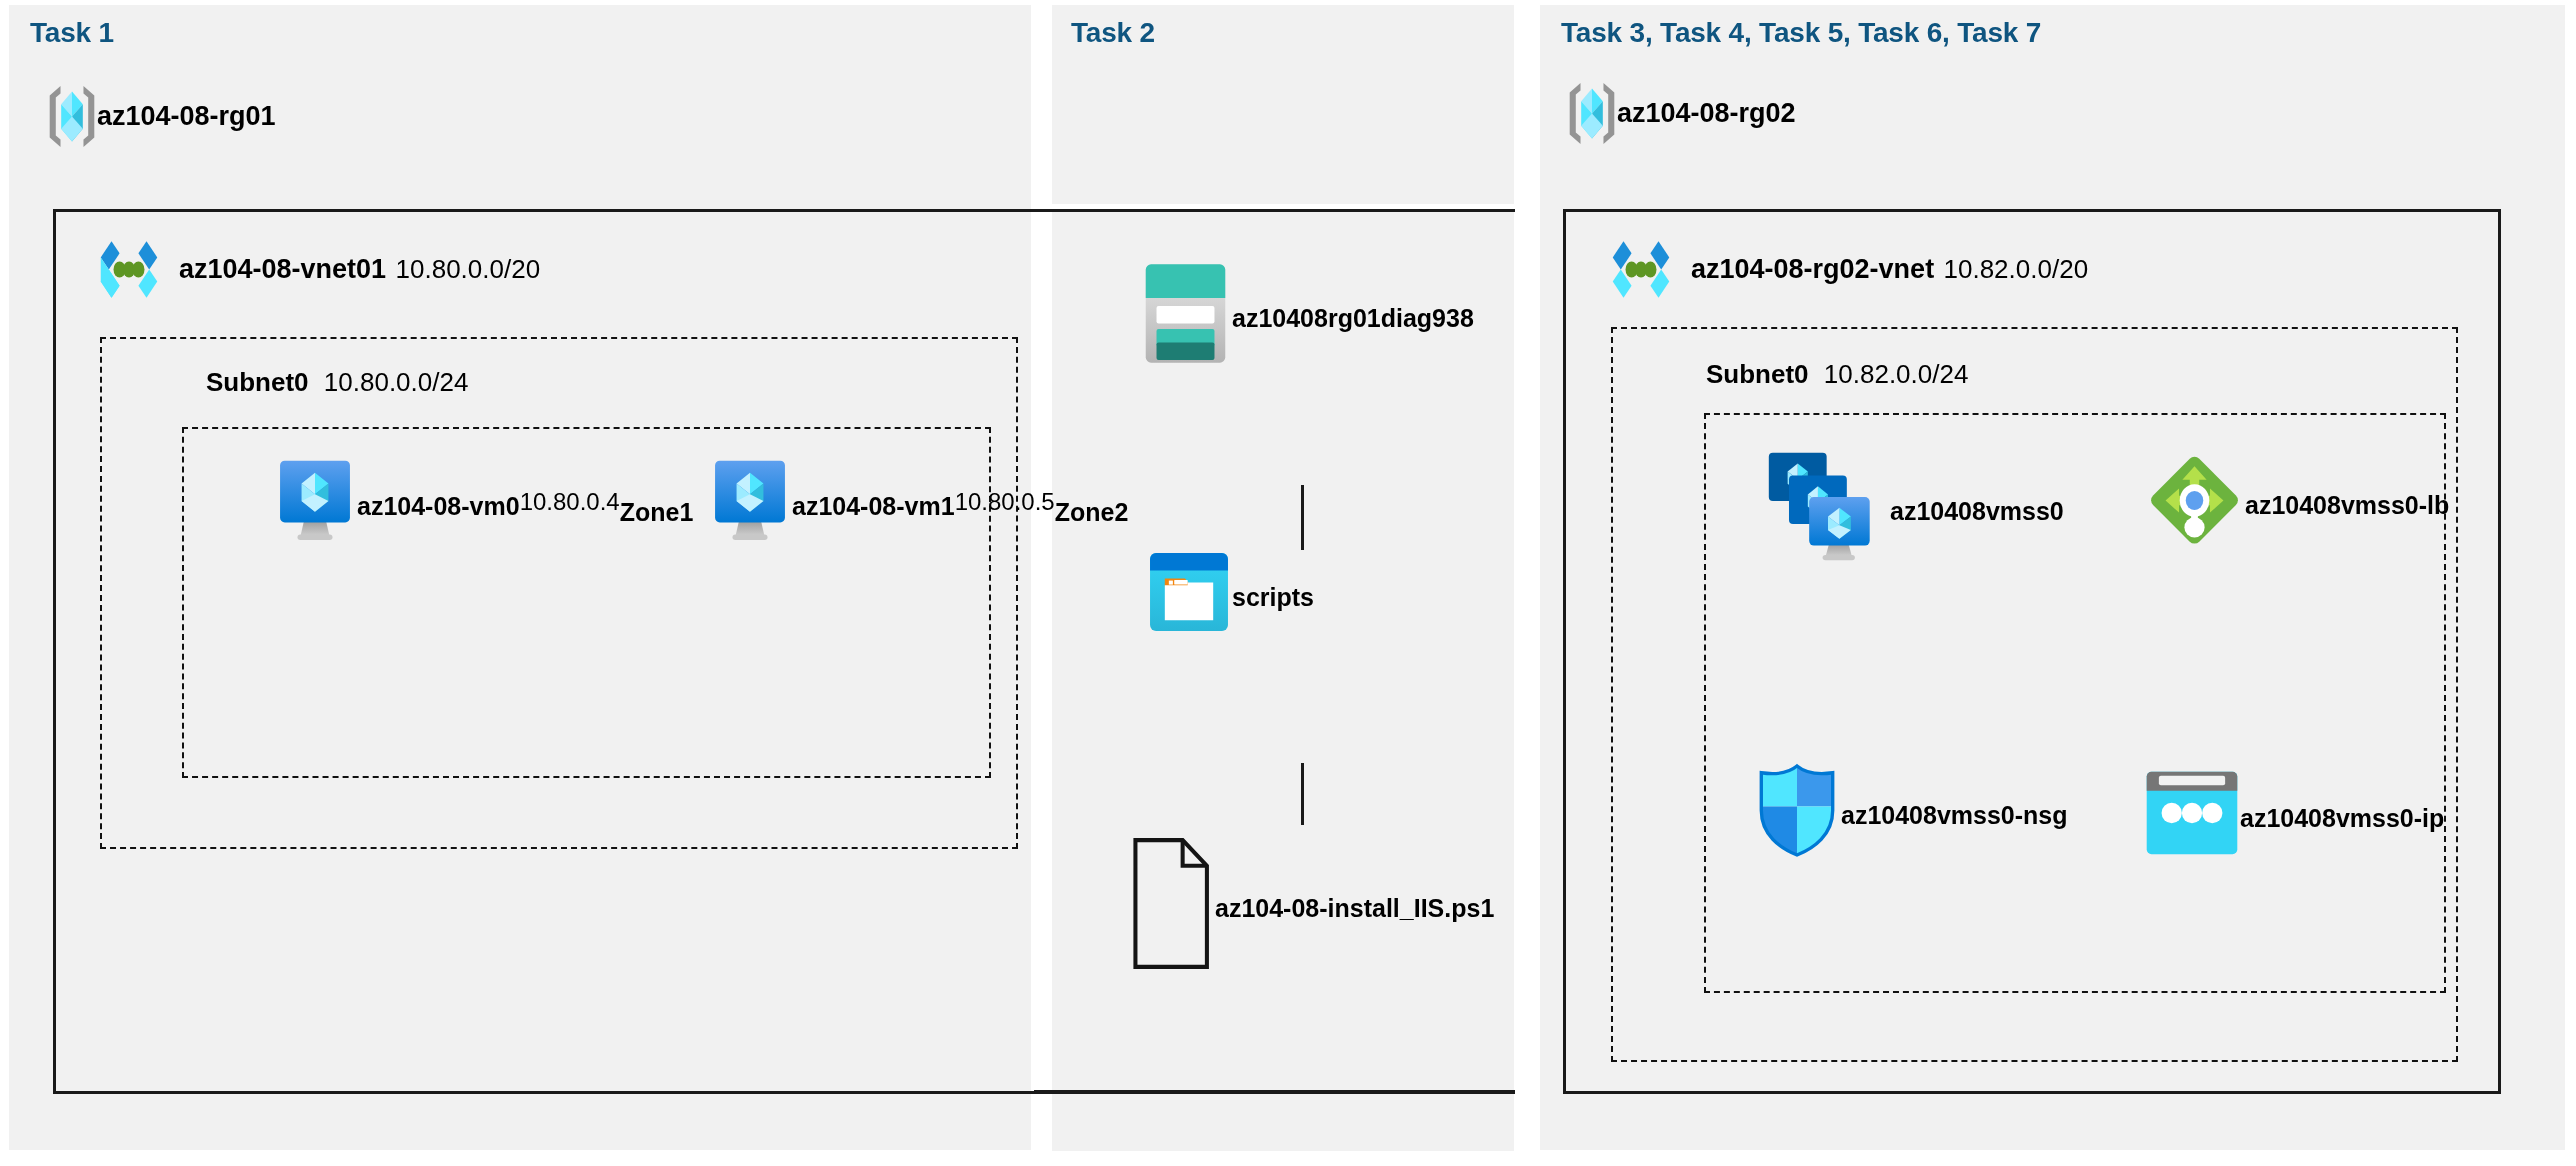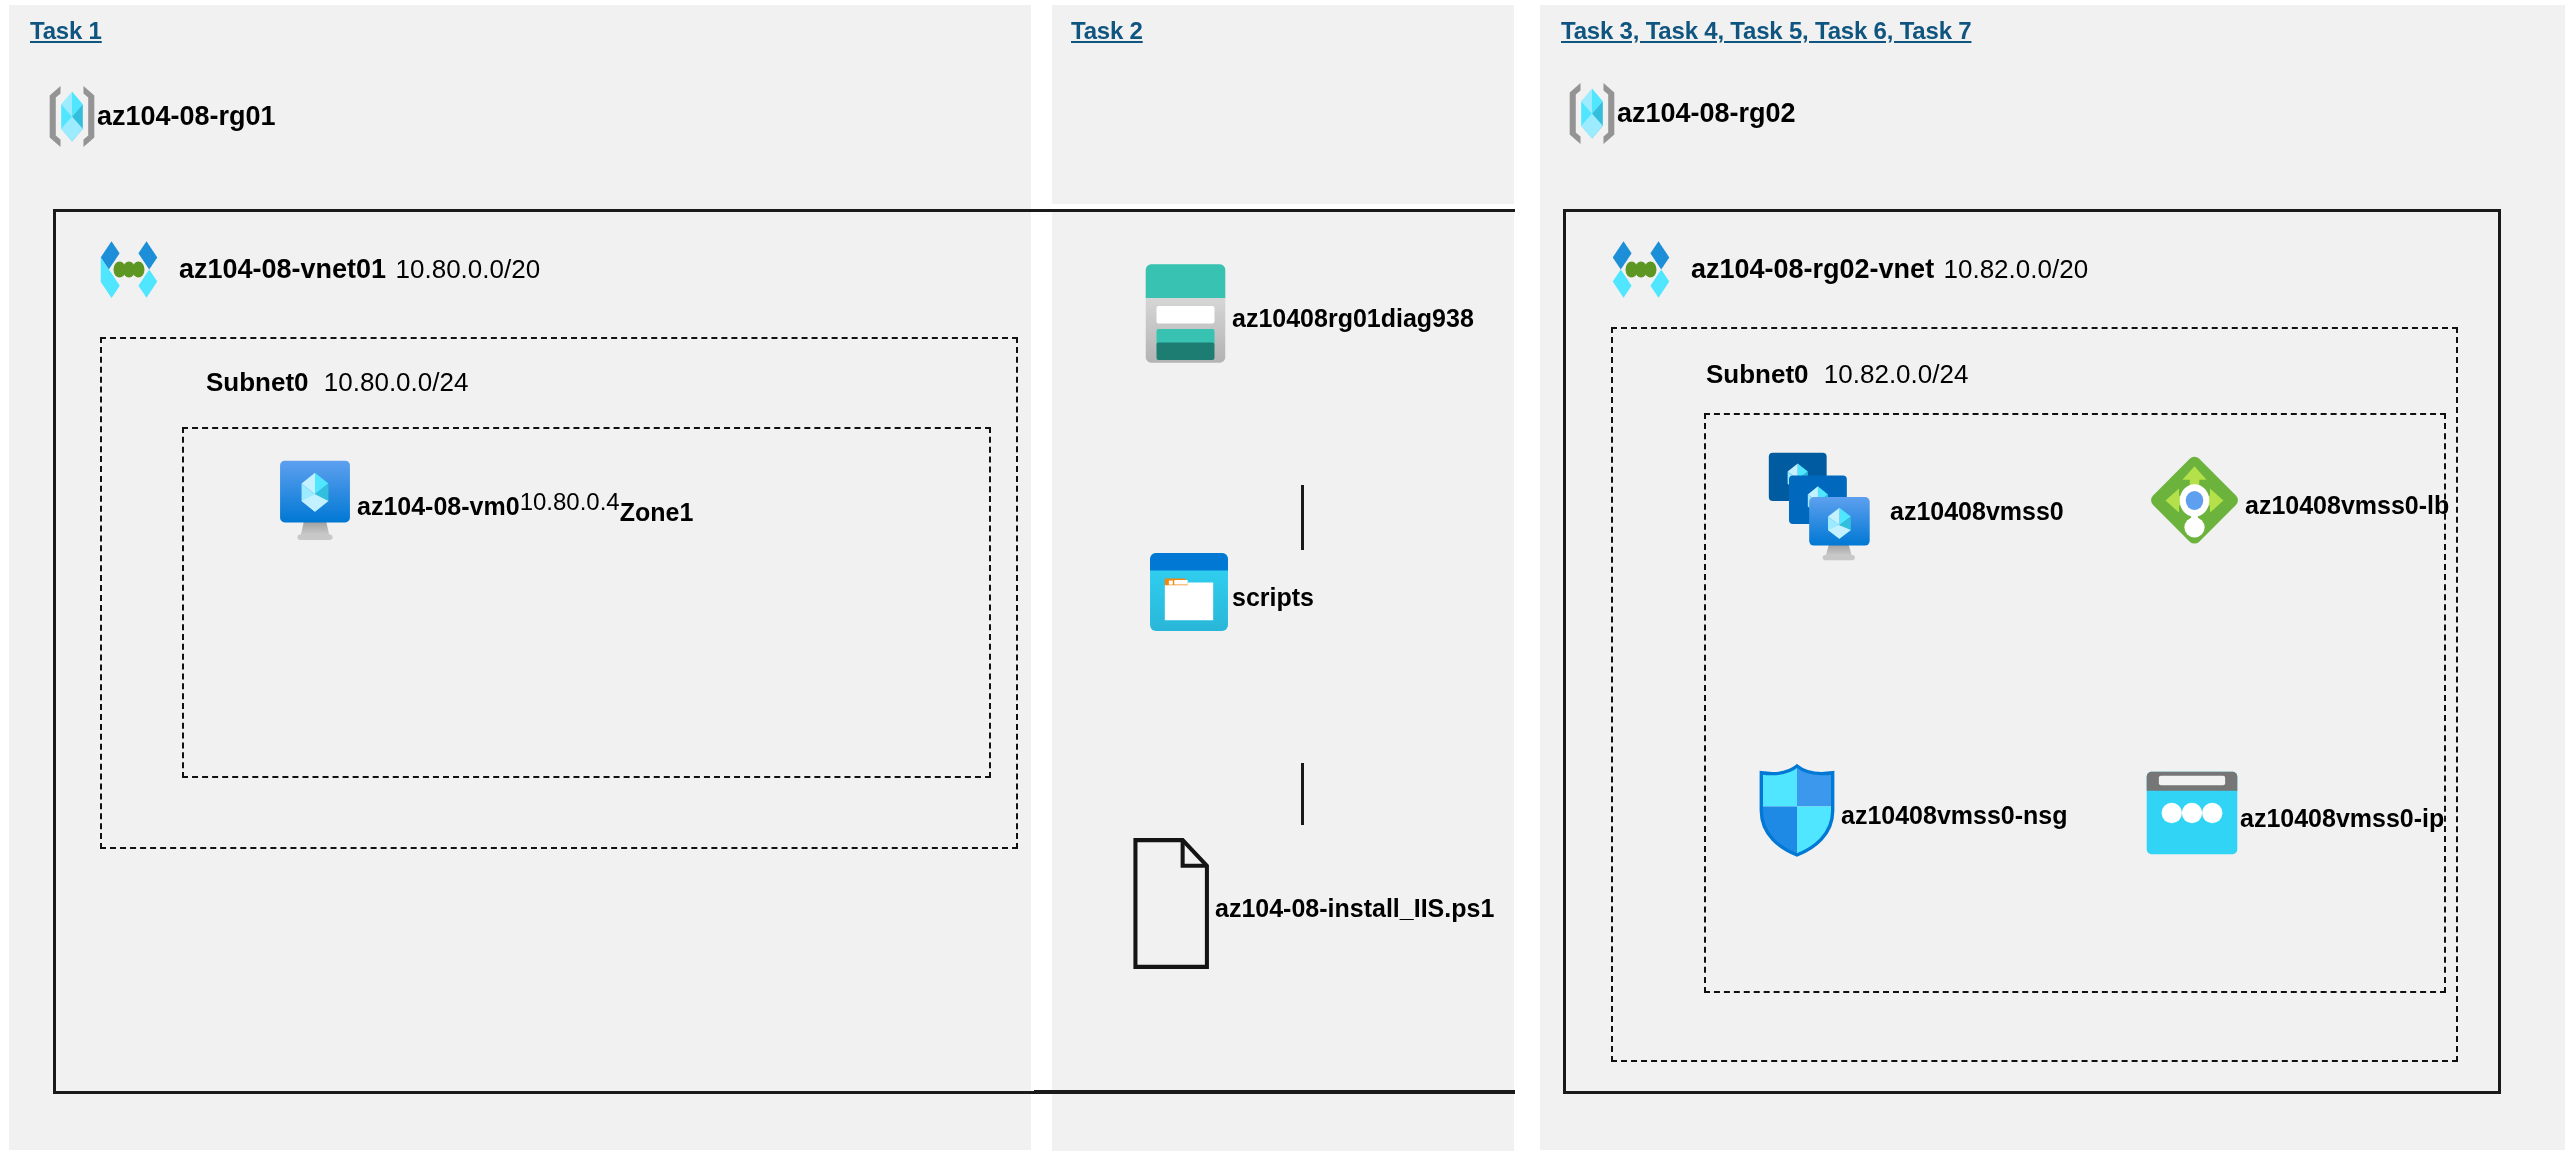--- a/index.html
+++ b/index.html
@@ -23,24 +23,23 @@
     background: #f1f1f1;
   }
   #panel-task1  { left: 9.4px;   top: 5.4px;  width: 1022px; height: 1145px; }
   #panel-task2  { left: 1052px; top: 5.4px;  width: 462px;  height: 1145px; }
   #panel-task37 { left: 1540px; top: 5.4px;  width: 1025px; height: 1145px; }
 
   .task-label {
     position: absolute;
     color: #0f5580;
     font-weight: bold;
-    font-size: 24px;
+    font-size: 28px;
     letter-spacing: -0.2px;
     white-space: nowrap;
-    text-decoration: underline;
   }
   #task1-label  { left: 30px;   top: 17px; }
   #task2-label  { left: 1071px; top: 17px; }
   #task37-label { left: 1561px; top: 17px; }
 
   
   .rg-row {
     position: absolute;
     display: flex;
     align-items: center;
@@ -247,20 +246,37 @@
         <polygon points="62,54 82,38 82,64 62,80" fill="#32bedd"></polygon>
         <polygon points="62,54 42,38 42,64 62,80" fill="#9cebff"></polygon>
         <polygon points="62,54 82,64 62,80 42,64" fill="#c3f1ff"></polygon>
       </svg>
     </span>
     <span class="node-name">az104-08-vm0</span>
     <span class="node-sub">10.80.0.4</span>
     <span class="node-zone">Zone1</span>
   </div>
 
+  <div class="node" id="node-vm1">
+    <span>
+      <svg width="84" height="86" viewBox="0 0 124 128">
+        <path d="M46 92 L78 92 L84 118 L40 118 Z" fill="url(#vmStand)"></path>
+        <rect x="36" y="114" width="52" height="8" rx="4" fill="#c8c8c8"></rect>
+        <rect x="10" y="4" width="104" height="92" rx="7" fill="url(#vmScreen)"></rect>
+        <polygon points="62,22 82,38 62,54" fill="#50e6ff"></polygon>
+        <polygon points="62,22 42,38 62,54" fill="#c3f1ff"></polygon>
+        <polygon points="62,54 82,38 82,64 62,80" fill="#32bedd"></polygon>
+        <polygon points="62,54 42,38 42,64 62,80" fill="#9cebff"></polygon>
+        <polygon points="62,54 82,64 62,80 42,64" fill="#c3f1ff"></polygon>
+      </svg>
+    </span>
+    <span class="node-name">az104-08-vm1</span>
+    <span class="node-sub">10.80.0.5</span>
+    <span class="node-zone">Zone2</span>
+  </div>
 
   <div class="panel" id="panel-task2" style="height:199px; top:5.4px;"></div>
   <div class="panel" style="left:1052px; top:1094px; width:462px; height:57px;"></div>
   <div class="task-label" id="task2-label">Task 2</div>
 
   <div class="node" id="node-stg">
     <span>
       <svg width="93" height="107" viewBox="0 0 138 158">
         <defs>
           <linearGradient id="stgBody" x1="0" y1="0" x2="0" y2="1">

